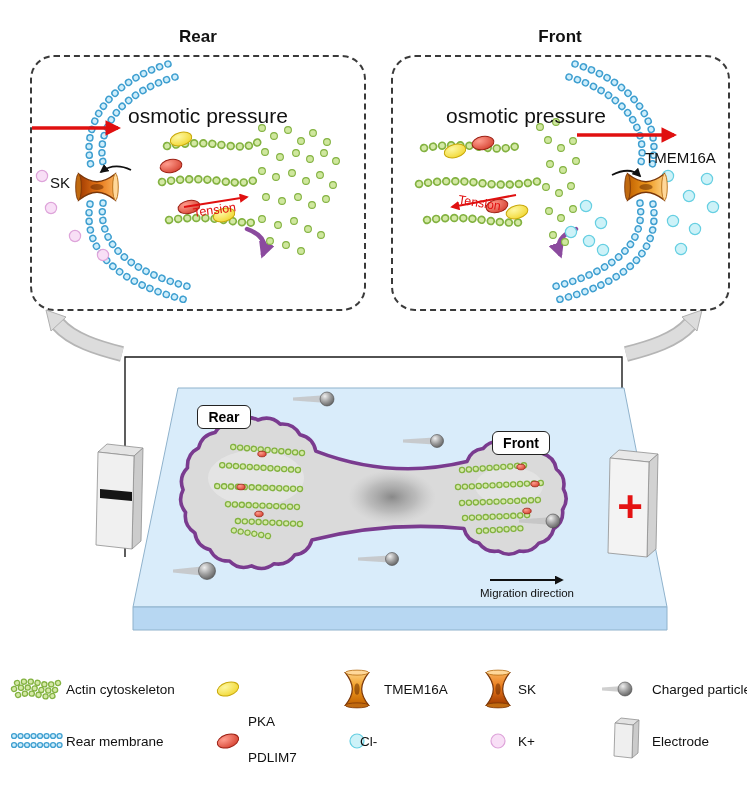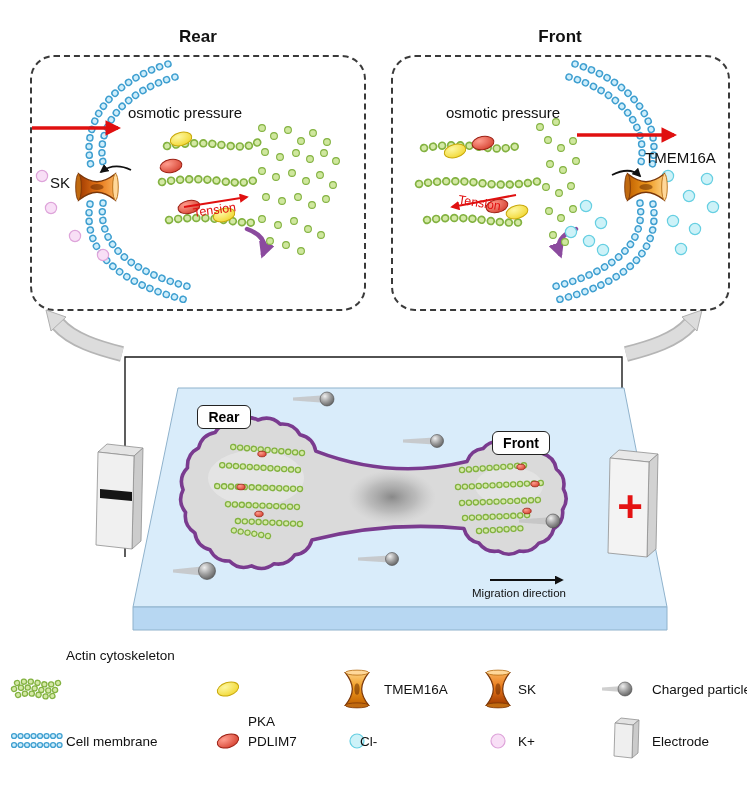--- a/index.html
+++ b/index.html
@@ -3,26 +3,26 @@
 <meta charset="utf-8">
 <style>
   *{margin:0;padding:0;box-sizing:border-box}
   html,body{width:747px;height:785px}
   body{font-family:"Liberation Sans",sans-serif;background:#ffffff;position:relative;overflow:hidden}
   .fig{position:absolute;inset:0}
   svg#scene{position:absolute;left:0;top:0}
   .panel{position:absolute;border:2px dashed #3a3a3a;border-radius:24px;background:transparent}
   .lbl{position:absolute;color:#111;white-space:nowrap}
   .title{font-weight:bold;font-size:17px;text-align:center}
-  .osmo{font-size:15px}
+  .osmo{font-size:21px}
   .chanlbl{font-size:15px}
   .tension{color:#e01010;font-size:12.5px}
   .tagbox{position:absolute;background:#fff;border:1.6px solid #222;border-radius:6px;font-weight:bold;font-size:14px;text-align:center;line-height:22px}
   .legend-label{font-size:13.5px}
-  .migr{font-size:11.5px;}
+  .migr{font-size:11.5px;text-align:center}
   .plus{position:absolute;color:#e41212;font-weight:bold;font-size:44px;line-height:46px;text-align:center}
   
   .memD{stroke:#3f9fd0;stroke-width:7.5;stroke-dasharray:0.1 8.6;stroke-linecap:round;fill:none}
   .memL{stroke:#cfeefb;stroke-width:4.6;stroke-dasharray:0.1 8.6;stroke-linecap:round;fill:none}
   .memsD{stroke:#3f9fd0;stroke-width:6.2;stroke-dasharray:0.1 6.4;stroke-linecap:round;fill:none}
   .memsL{stroke:#cfeefb;stroke-width:3.6;stroke-dasharray:0.1 6.4;stroke-linecap:round;fill:none}
   .actD{stroke:#83b241;stroke-width:8.5;stroke-dasharray:0.1 9;stroke-linecap:round;fill:none}
   .actL{stroke:#d4e9a6;stroke-width:5.2;stroke-dasharray:0.1 9;stroke-linecap:round;fill:none}
   .actsD{stroke:#83b241;stroke-width:6.4;stroke-dasharray:0.1 6.8;stroke-linecap:round;fill:none}
   .actsL{stroke:#d4e9a6;stroke-width:3.8;stroke-dasharray:0.1 6.8;stroke-linecap:round;fill:none}
@@ -350,24 +350,24 @@
 
 <div class="lbl tension" style="left:193px;top:203px;transform:rotate(-8deg)">Tension</div>
 <div class="lbl tension" style="left:458px;top:196px;transform:rotate(9deg)">Tension</div>
 
 <div class="tagbox" style="left:197px;top:405px;width:54px;height:24px">Rear</div>
 <div class="tagbox" style="left:492px;top:431px;width:58px;height:24px">Front</div>
 
 <div class="lbl migr" style="left:472px;top:587px;width:110px">Migration direction</div>
 <div class="plus" style="left:609px;top:484px;width:42px">+</div>
 
-<div class="lbl legend-label" style="left:66px;top:648px">Actin cytoskeleton</div>
+<div class="lbl legend-label" style="left:66px;top:682px">Actin cytoskeleton</div>
 <div class="lbl legend-label" style="left:248px;top:714px">PKA</div>
 <div class="lbl legend-label" style="left:384px;top:682px">TMEM16A</div>
 <div class="lbl legend-label" style="left:518px;top:682px">SK</div>
 <div class="lbl legend-label" style="left:652px;top:682px">Charged particle</div>
-<div class="lbl legend-label" style="left:66px;top:734px">Cell membrane</div>
-<div class="lbl legend-label" style="left:248px;top:734px">PDLIM7</div>
+<div class="lbl legend-label" style="left:66px;top:734px">Rear membrane</div>
+<div class="lbl legend-label" style="left:248px;top:750px">PDLIM7</div>
 <div class="lbl legend-label" style="left:360px;top:734px">Cl-</div>
 <div class="lbl legend-label" style="left:518px;top:734px">K+</div>
 <div class="lbl legend-label" style="left:652px;top:734px">Electrode</div>
 
 </div>
 
 </body></html>

